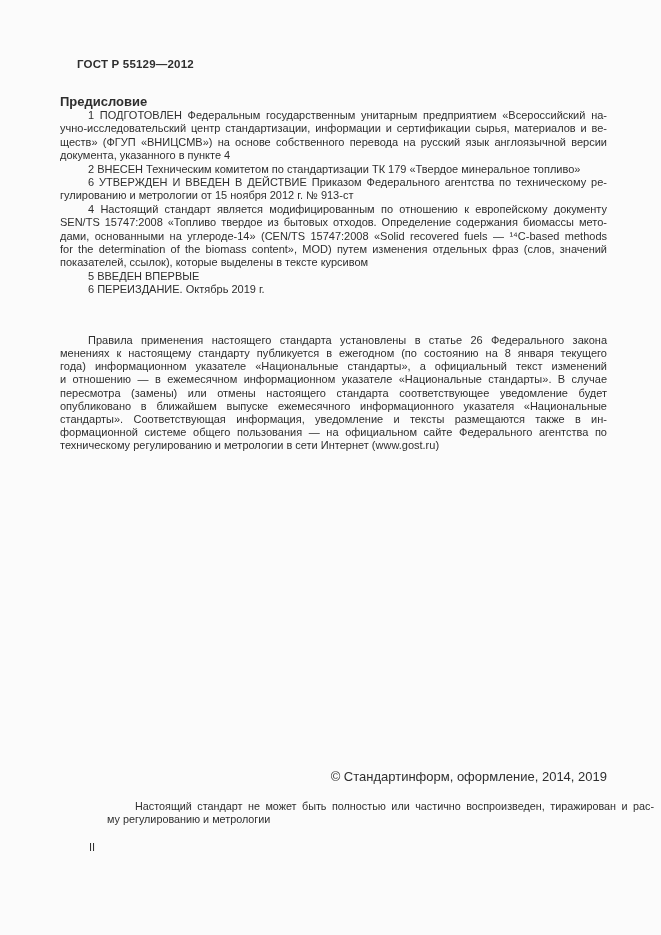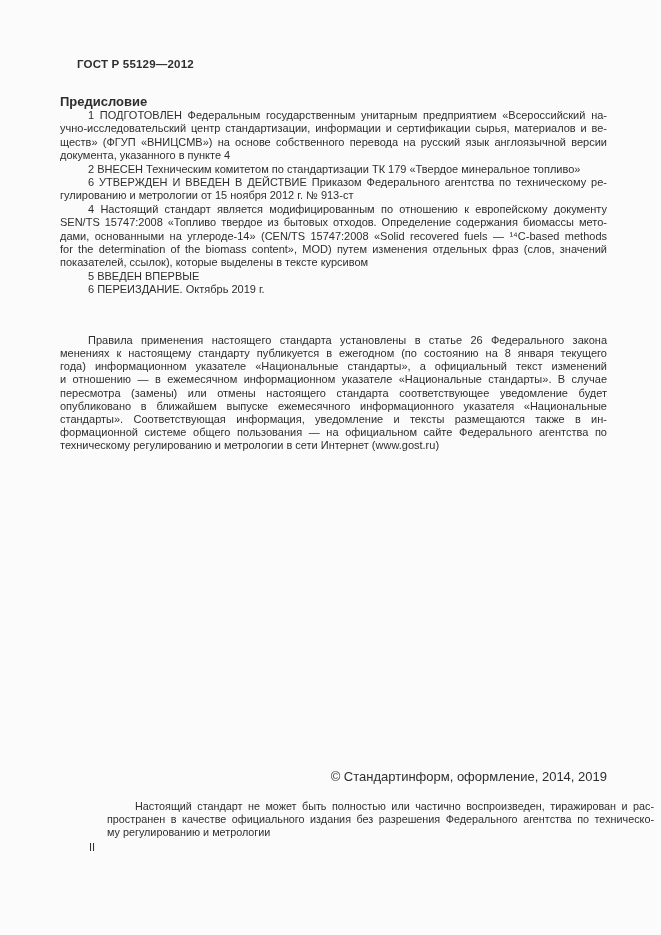--- a/index.html
+++ b/index.html
@@ -91,18 +91,17 @@
         <div class="line">стандарты». Соответствующая информация, уведомление и тексты размещаются также в ин-</div>
         <div class="line">формационной системе общего пользования — на официальном сайте Федерального агентства по</div>
         <div class="line last">техническому регулированию и метрологии в сети Интернет (www.gost.ru)</div>
       </div>
   </div>
 
   <div class="copyright">© Стандартинформ, оформление, 2014, 2019</div>
 
   <div class="restriction">
       <div class="line first">Настоящий стандарт не может быть полностью или частично воспроизведен, тиражирован и рас-</div>
-      <div class="line">пространен в качестве официального издания без разрешения Федерального агентства по техническо-</div>
       <div class="line last">му регулированию и метрологии</div>
     </div>
 
   <div class="page-number">II</div>
 </div>
 
 </body></html>

